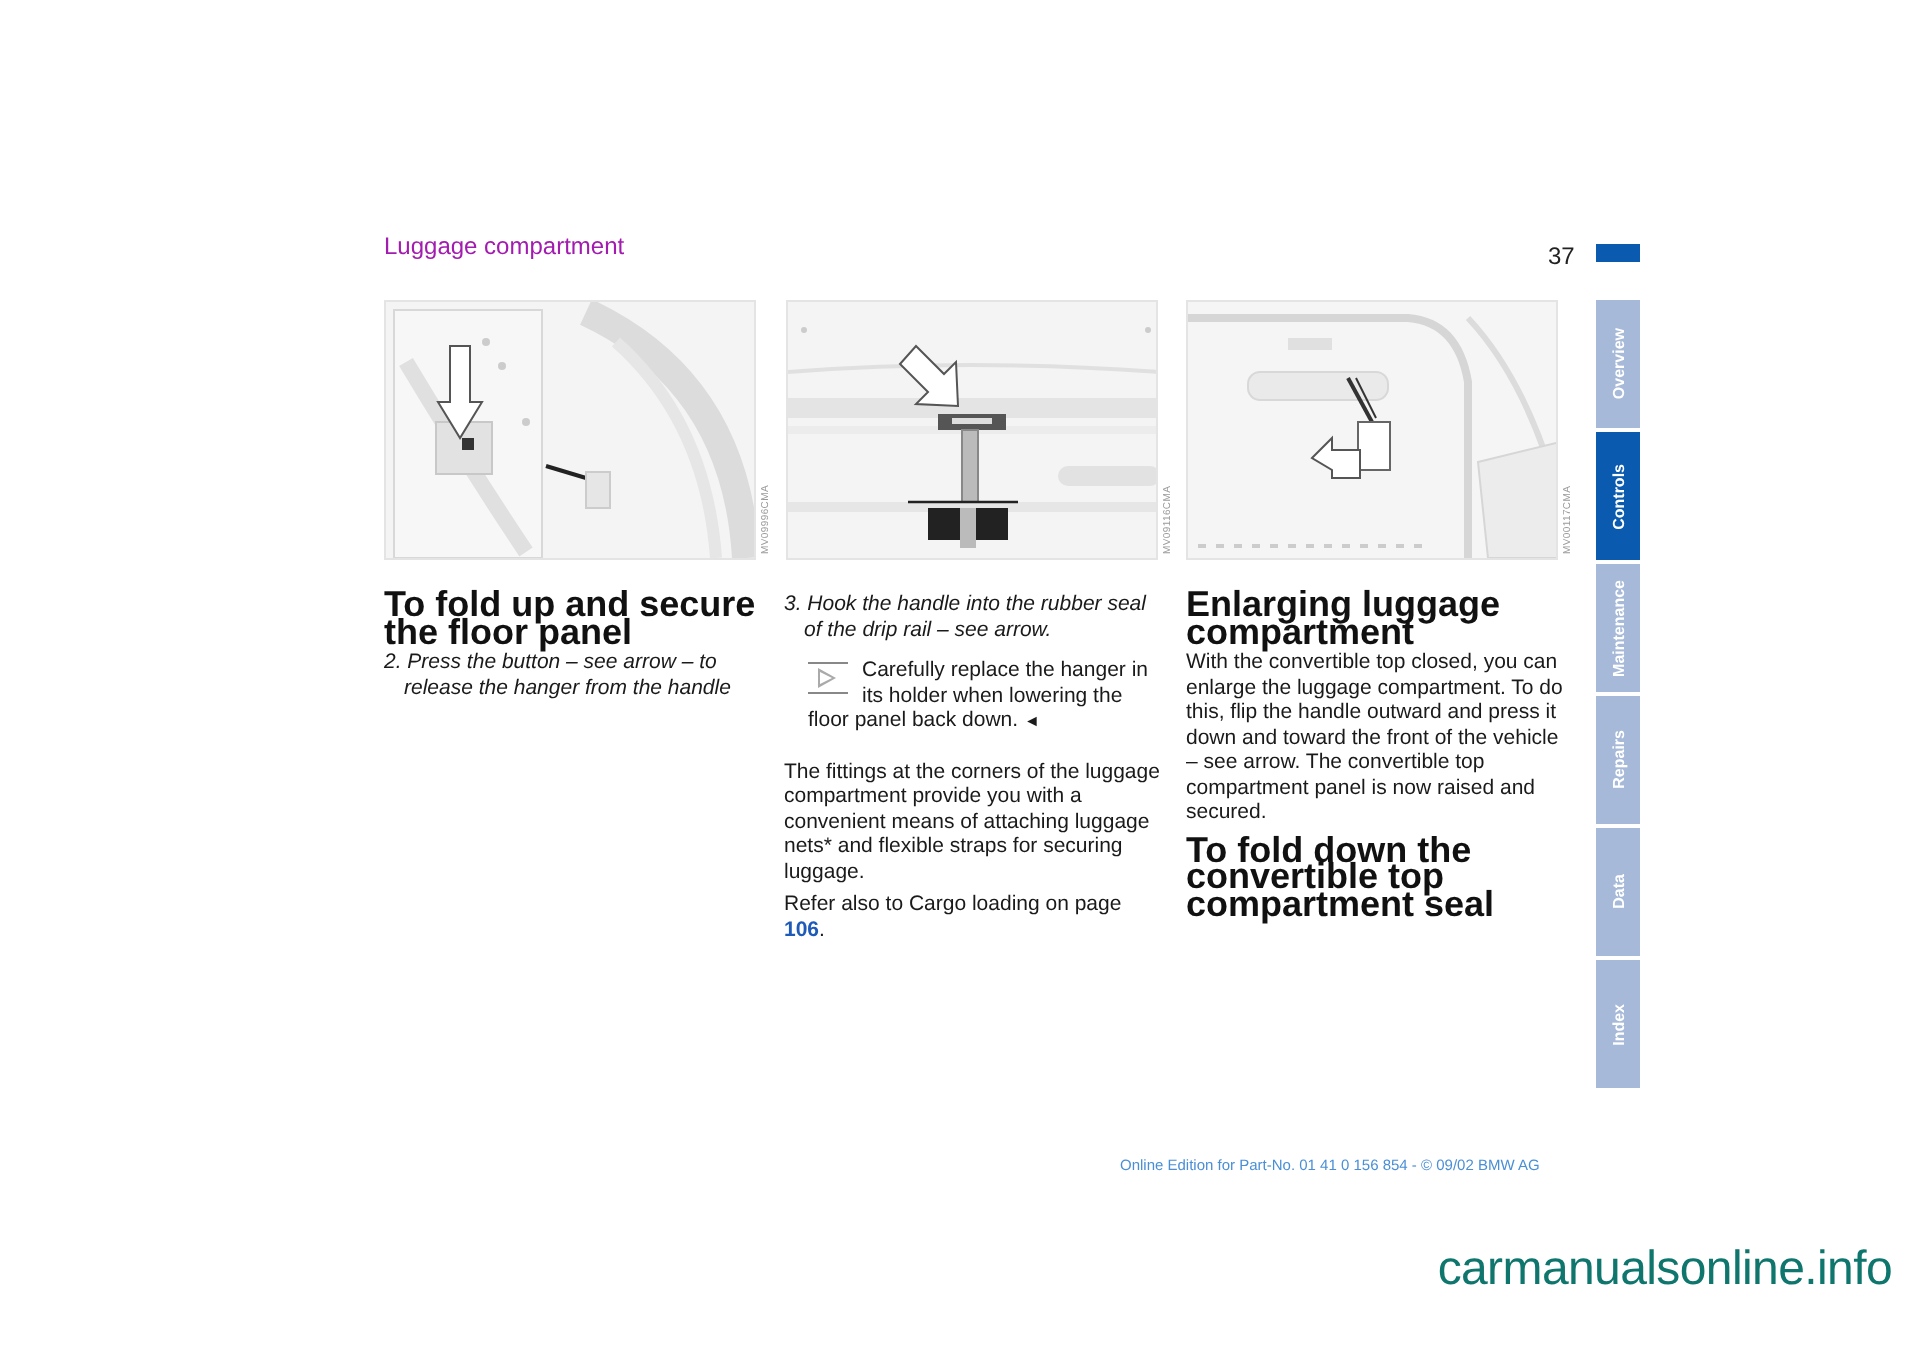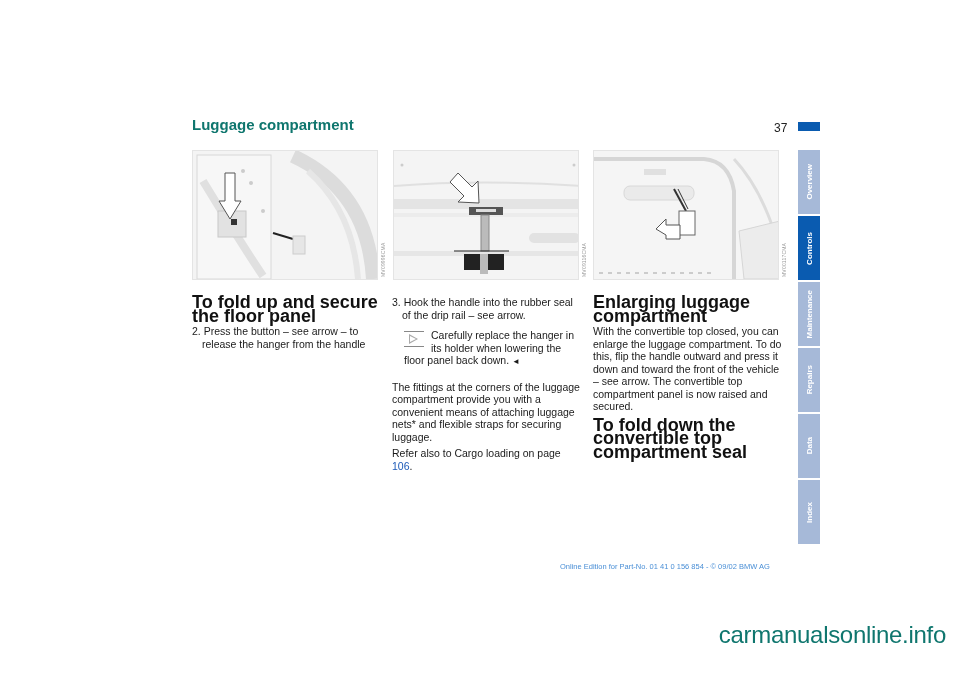--- a/index.html
+++ b/index.html
@@ -2,21 +2,21 @@
 <html><head>
 <meta charset="utf-8">
 <style>
   html, body { margin: 0; padding: 0; }
   body {
     width: 960px; height: 678px; background: #ffffff; position: relative; overflow: hidden;
     font-family: "Liberation Sans", sans-serif; color: #1a1a1a;
   }
   .page-title {
     position: absolute; left: 192px; top: 116px;
-    font-size: 15px; font-weight: bold; color: #0f766e;
+    font-size: 12px; font-weight: normal; color: #a21caf;
   }
   .page-number {
     position: absolute; left: 774px; top: 121px; font-size: 12px; color: #222;
   }
   .page-bar {
     position: absolute; left: 798px; top: 122px; width: 22px; height: 9px; background: #0a5bb0;
   }
   .figure {
     position: absolute; top: 150px; height: 130px; background: #f2f2f2; overflow: hidden;
     border: 1px solid #e4e4e4; box-sizing: border-box;
@@ -24,22 +24,22 @@
   .figure svg { display: block; }
   .fig-code {
     position: absolute; top: 225px; width: 6px; height: 52px;
     writing-mode: vertical-rl; transform: rotate(180deg);
     font-size: 5px; color: #9a9a9a; letter-spacing: 0.2px;
   }
   .col { position: absolute; font-size: 10.5px; line-height: 12.5px; color: #1a1a1a; }
   .col h3 { margin: 0 0 2px 0; font-size: 18px; line-height: 13.5px; font-weight: bold; color: #111; }
   .col p { margin: 0 0 4px 0; }
   .col ol { margin: 0; padding: 0; list-style: none; }
-  .col ol li { padding-left: 10px; text-indent: -10px; margin: 0; }
-  .link { color: #1e5bb8; }
+  .col ol li { padding-left: 10px; text-indent: -10px; margin: 0; font-style: italic; }
+  .link { color: #1e5bb8; font-weight: bold; }
   .note { position: relative; margin: 8px 0 6px 12px; }
   .note-icon {
     float: left; width: 20px; height: 16px; margin: 2px 7px 0 0;
     border-top: 1px solid #888; border-bottom: 1px solid #888; position: relative; box-sizing: border-box;
   }
   .note-icon::after {
     content: ""; position: absolute; left: 5px; top: 2px;
     border-left: 9px solid #aaa; border-top: 5px solid transparent; border-bottom: 5px solid transparent;
   }
   .note-icon::before {
@@ -50,21 +50,21 @@
   .tab {
     width: 22px; height: 64px; margin-bottom: 2px; background: #a6b9d8; position: relative;
     display: flex; align-items: center; justify-content: center;
   }
   .tab.active { background: #0a5bb0; }
   .tab span {
     writing-mode: vertical-rl; transform: rotate(180deg); font-size: 8px; font-weight: bold;
     color: #ffffff; white-space: nowrap;
   }
   .footer-edition {
-    position: absolute; left: 560px; top: 562px; font-size: 7.5px; color: #4a8fd6;
+    position: absolute; left: 560px; top: 578px; font-size: 7.5px; color: #4a8fd6;
   }
   .watermark {
     position: absolute; right: 14px; top: 621px; font-size: 24px; color: #0f766e; letter-spacing: -0.3px;
   }
 </style>
 </head>
 <body>
 
 <div class="page-title">Luggage compartment</div>
 <div class="page-number">37</div>

